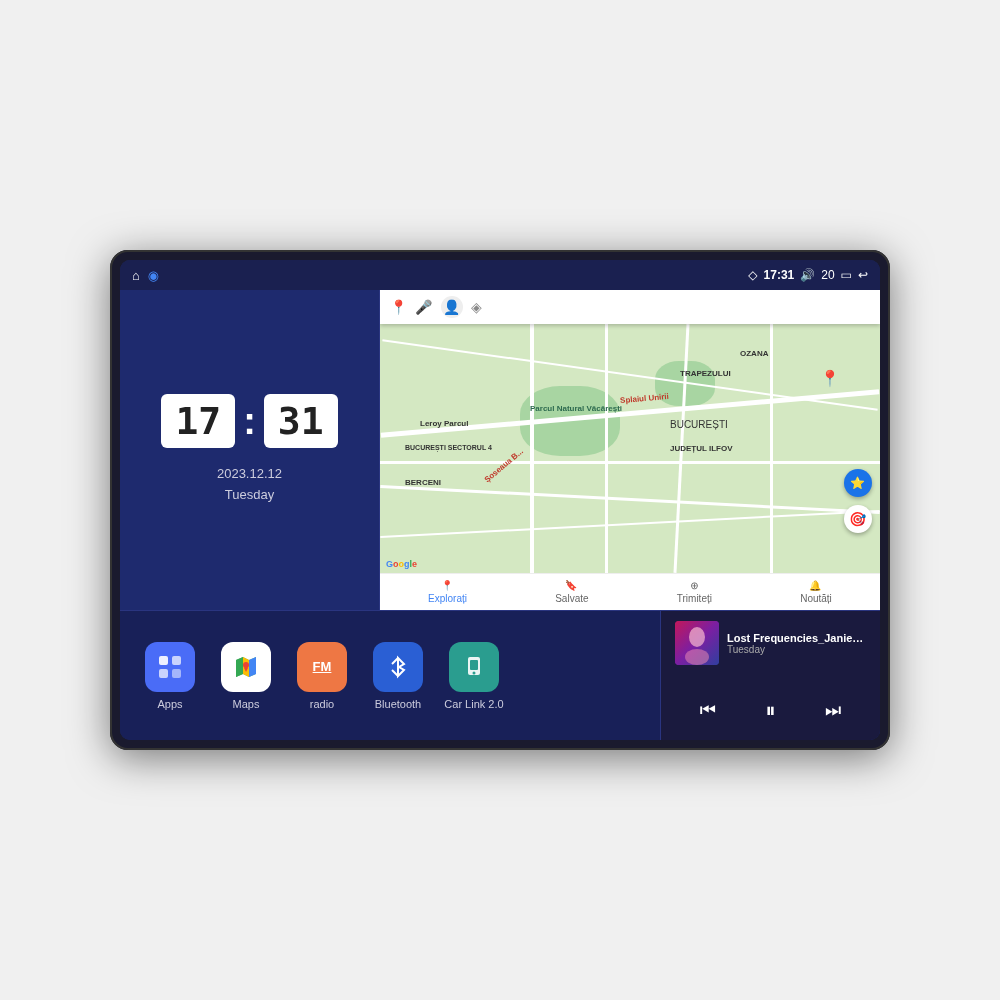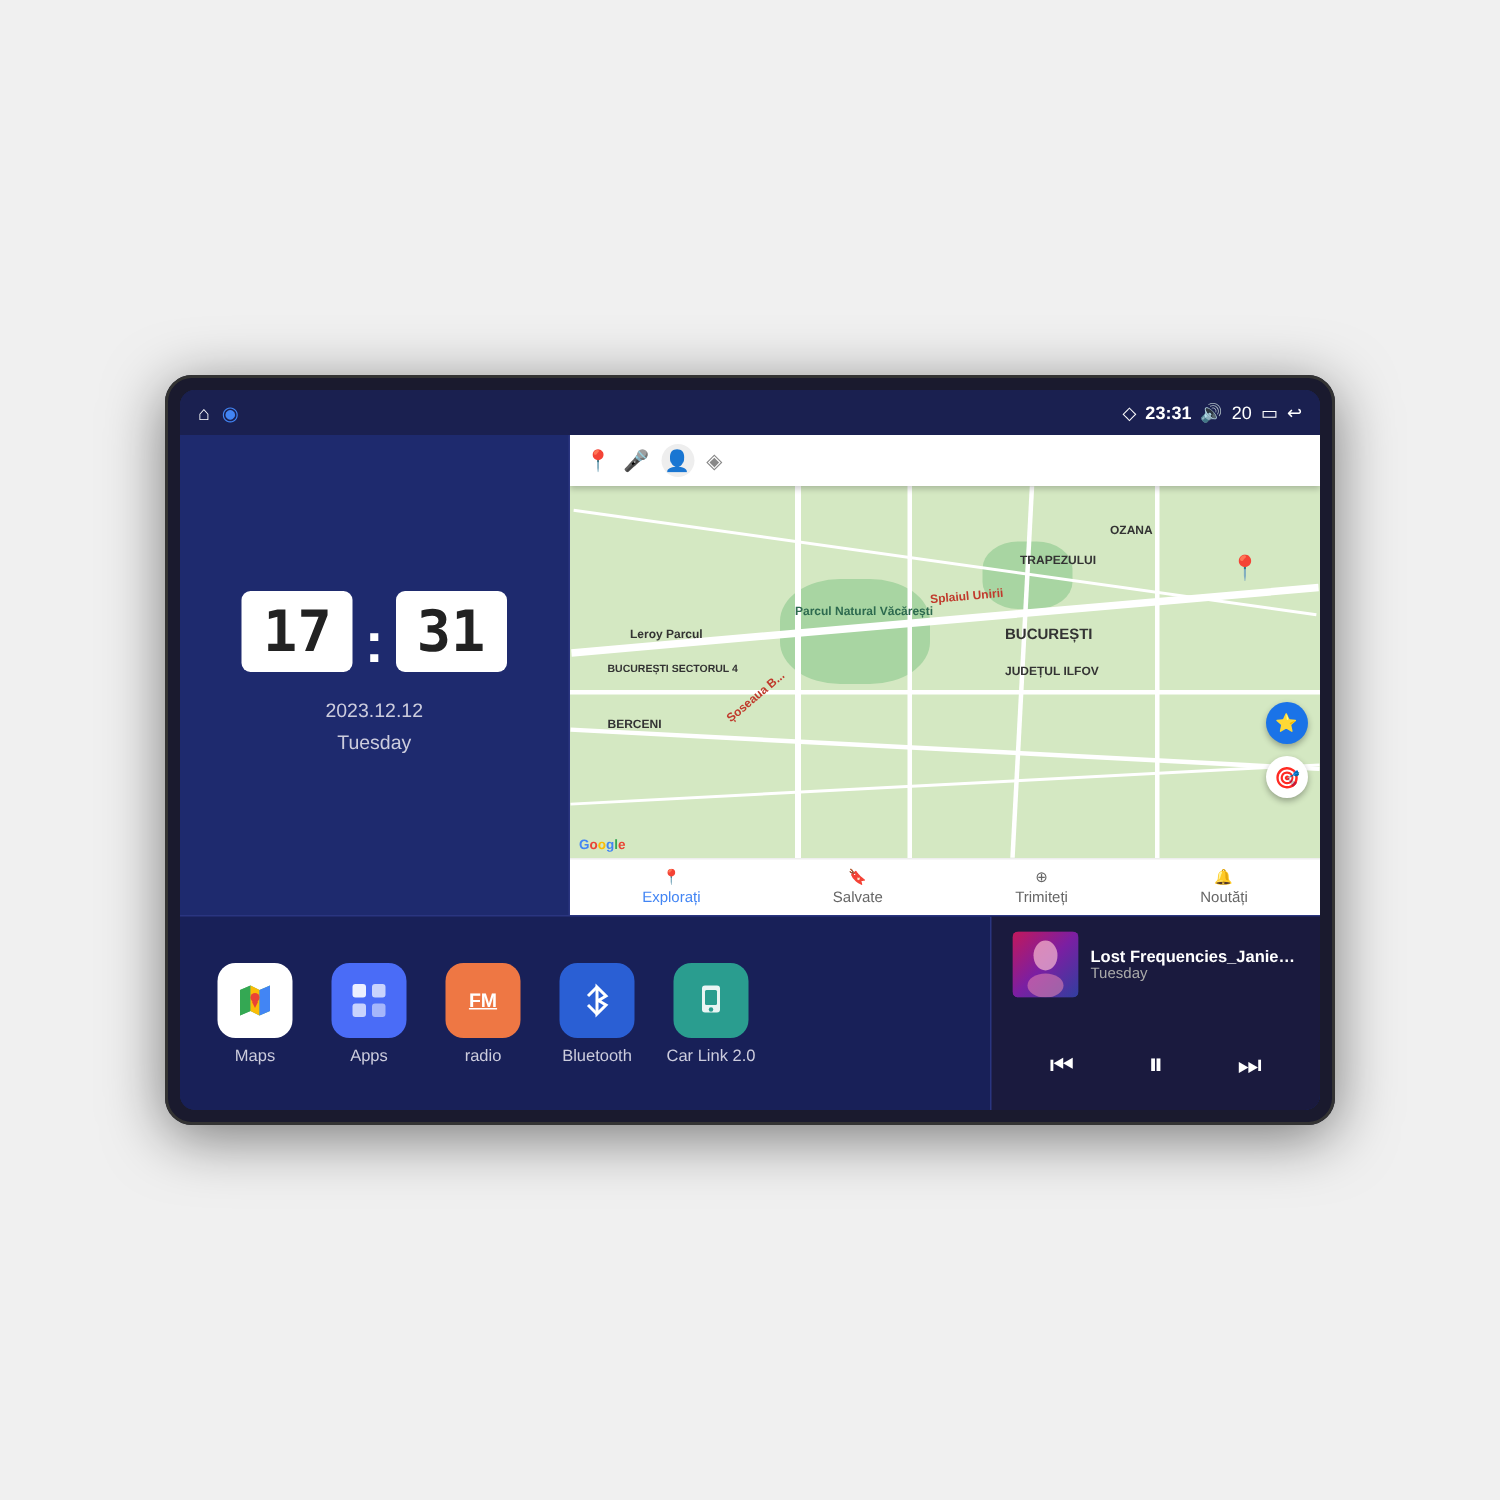--- a/index.html
+++ b/index.html
@@ -86,21 +86,21 @@
       display: flex;
       flex-direction: column;
       align-items: center;
       justify-content: center;
       padding: 16px;
       border-right: 1px solid #2a3580;
     }
 
     .clock-display {
       display: flex;
-      align-items: flex-end;
+      align-items: center;
       gap: 8px;
       margin-bottom: 16px;
     }
 
     .clock-block {
       background: #fff;
       border-radius: 6px;
       padding: 8px 14px;
       font-size: 38px;
       font-weight: bold;
@@ -389,21 +389,21 @@
 <div class="device-outer">
   <div class="device-screen">
 
     <div class="status-bar">
       <div class="status-left">
         <span class="status-icon">⌂</span>
         <span class="status-icon" style="color:#4285f4;">◉</span>
       </div>
       <div class="status-right">
         <span>◇</span>
-        <span style="font-weight:bold;">23:31</span>
+        <span style="font-weight:bold;">17:31</span>
         <span>🔊</span>
         <span>20</span>
         <span>▭</span>
         <span style="cursor:pointer;">↩</span>
       </div>
     </div>
 
     <div class="main-content">
 
       <div class="top-section">
@@ -441,21 +441,21 @@
 
               <div class="map-road map-road-v1"></div>
               <div class="map-road map-road-v2"></div>
 
               <div class="map-road" style="width:100%;height:2px;top:20%;transform:rotate(8deg);"></div>
               <div class="map-road" style="width:100%;height:2px;top:80%;transform:rotate(-3deg);"></div>
               <div class="map-road" style="width:3px;height:100%;left:45%;top:0;"></div>
               <div class="map-road" style="width:3px;height:100%;left:78%;top:0;"></div>
 
               <div class="map-label" style="top:32%;left:30%;color:#2d6a4f;font-size:8px;text-align:center;">Parcul Natural Văcărești</div>
-              <div class="map-label" style="top:38%;left:58%;font-size:10px;font-weight:bold;">BUCUREȘTI</div>
+              <div class="map-label" style="top:38%;left:58%;font-size:10px;font-weight:normal;">BUCUREȘTI</div>
               <div class="map-label" style="top:48%;left:58%;font-size:8px;">JUDEȚUL ILFOV</div>
               <div class="map-label" style="top:38%;left:8%;font-size:8px;">Leroy Parcul</div>
               <div class="map-label" style="top:48%;left:5%;font-size:7px;">BUCUREȘTI SECTORUL 4</div>
               <div class="map-label" style="top:62%;left:5%;font-size:8px;">BERCENI</div>
               <div class="map-label" style="top:18%;left:60%;font-size:8px;">TRAPEZULUI</div>
               <div class="map-label" style="top:10%;left:72%;font-size:8px;">OZANA</div>
               <div class="map-label" style="top:55%;left:20%;font-size:8px;color:#c0392b;transform:rotate(-40deg);">Șoseaua B...</div>
               <div class="map-label" style="top:28%;left:48%;font-size:8px;color:#c0392b;transform:rotate(-5deg);">Splaiul Unirii</div>
 
               <div style="position:absolute;top:18%;right:8%;color:#c0392b;font-size:16px;">📍</div>
@@ -486,46 +486,46 @@
               <span class="map-nav-icon">🔔</span>
               <span style="font-size:10px;">Noutăți</span>
             </div>
           </div>
         </div>
       </div>
 
       <div class="bottom-section">
 
         <div class="app-icons">
+
+          <div class="app-icon-item">
+            <div class="app-icon-img icon-apps">
+
+              <svg width="28" height="28" viewBox="0 0 28 28" fill="none">
+                <rect x="3" y="3" width="9" height="9" rx="2" fill="white" opacity="0.9"></rect>
+                <rect x="16" y="3" width="9" height="9" rx="2" fill="white" opacity="0.7"></rect>
+                <rect x="3" y="16" width="9" height="9" rx="2" fill="white" opacity="0.7"></rect>
+                <rect x="16" y="16" width="9" height="9" rx="2" fill="white" opacity="0.5"></rect>
+              </svg>
+            </div>
+            <span class="app-icon-label">Apps</span>
+          </div>
 
           <div class="app-icon-item">
             <div class="app-icon-img" style="background:#fff;">
               <svg width="30" height="30" viewBox="0 0 30 30">
                 <polygon points="5,8 12,5 18,8 25,5 25,22 18,25 12,22 5,25" fill="#34a853" opacity="0.8"></polygon>
                 <polygon points="5,8 12,5 12,22 5,25" fill="#34a853"></polygon>
                 <polygon points="12,5 18,8 18,25 12,22" fill="#fbbc05"></polygon>
                 <polygon points="18,8 25,5 25,22 18,25" fill="#4285f4"></polygon>
                 <circle cx="15" cy="13" r="3" fill="#ea4335"></circle>
                 <polygon points="15,13 13,16 15,20 17,16" fill="#ea4335"></polygon>
               </svg>
             </div>
             <span class="app-icon-label">Maps</span>
-          </div>
-
-          <div class="app-icon-item">
-            <div class="app-icon-img icon-apps">
-
-              <svg width="28" height="28" viewBox="0 0 28 28" fill="none">
-                <rect x="3" y="3" width="9" height="9" rx="2" fill="white" opacity="0.9"></rect>
-                <rect x="16" y="3" width="9" height="9" rx="2" fill="white" opacity="0.7"></rect>
-                <rect x="3" y="16" width="9" height="9" rx="2" fill="white" opacity="0.7"></rect>
-                <rect x="16" y="16" width="9" height="9" rx="2" fill="white" opacity="0.5"></rect>
-              </svg>
-            </div>
-            <span class="app-icon-label">Apps</span>
           </div>
 
           <div class="app-icon-item">
             <div class="app-icon-img icon-radio">
               <span style="color:#fff;font-size:13px;font-weight:bold;text-decoration:underline;">FM</span>
             </div>
             <span class="app-icon-label">radio</span>
           </div>
 
           <div class="app-icon-item">

